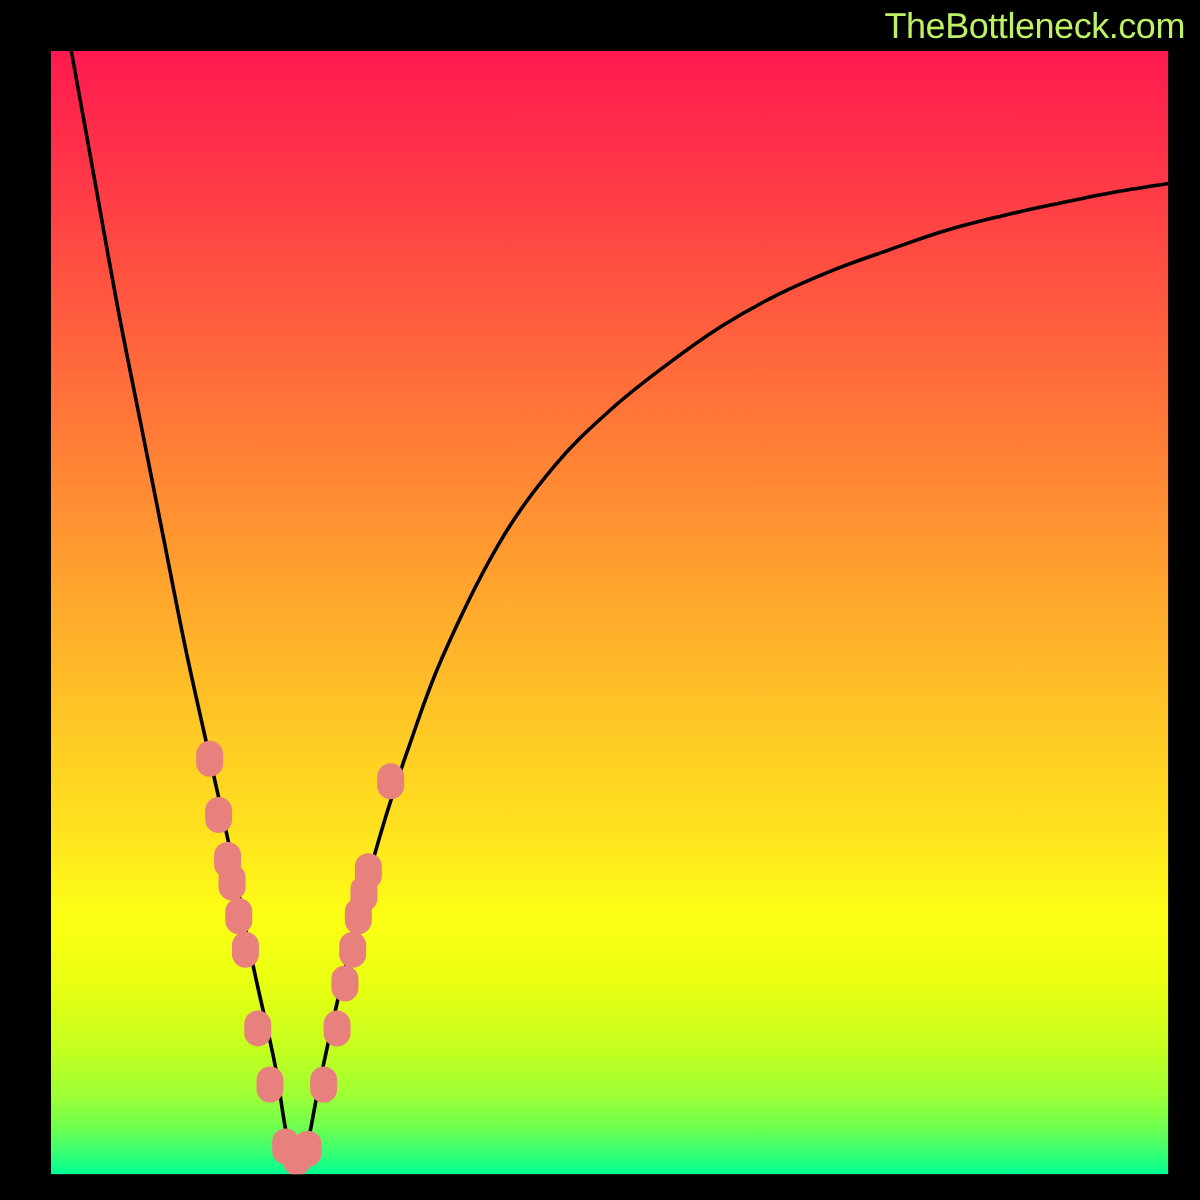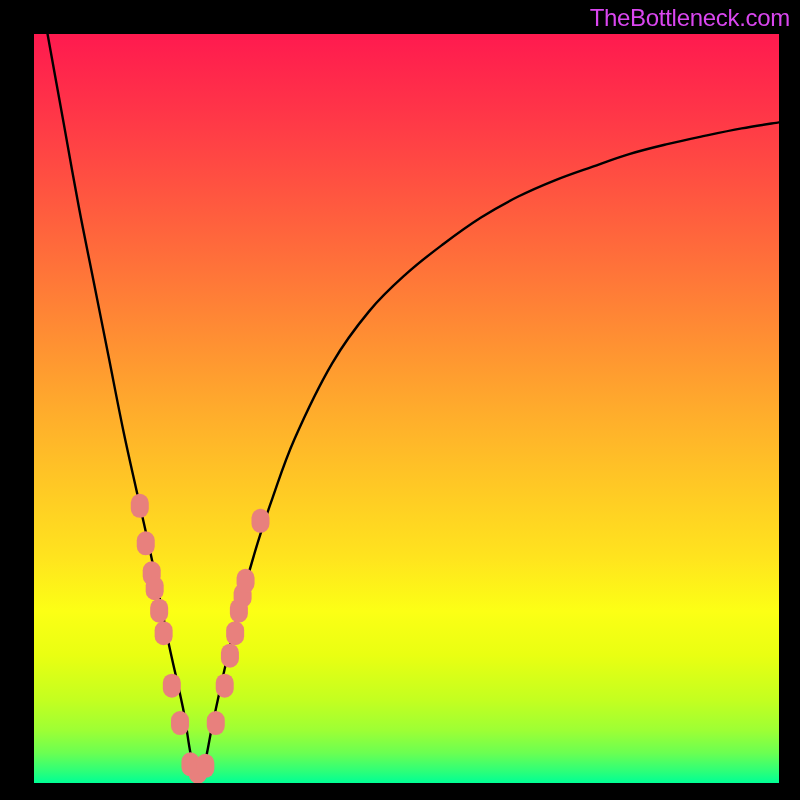--- a/index.html
+++ b/index.html
@@ -14,21 +14,21 @@
   .stage {
     position: relative;
     width: 800px;
     height: 800px;
     background: #000000;
   }
   .watermark {
     position: absolute;
     top: 4px;
     right: 10px;
-    color: #d946ef;
+    color: #bef264;
     font-size: 24px;
     font-weight: 400;
     letter-spacing: -0.3px;
     font-family: Arial, Helvetica, sans-serif;
     z-index: 50;
   }
   
   .plot-area {
     position: absolute;
     left: 34px;

